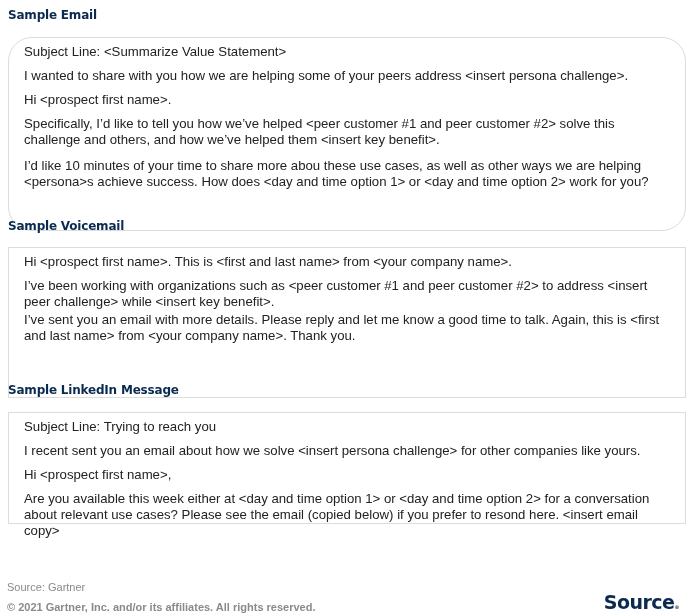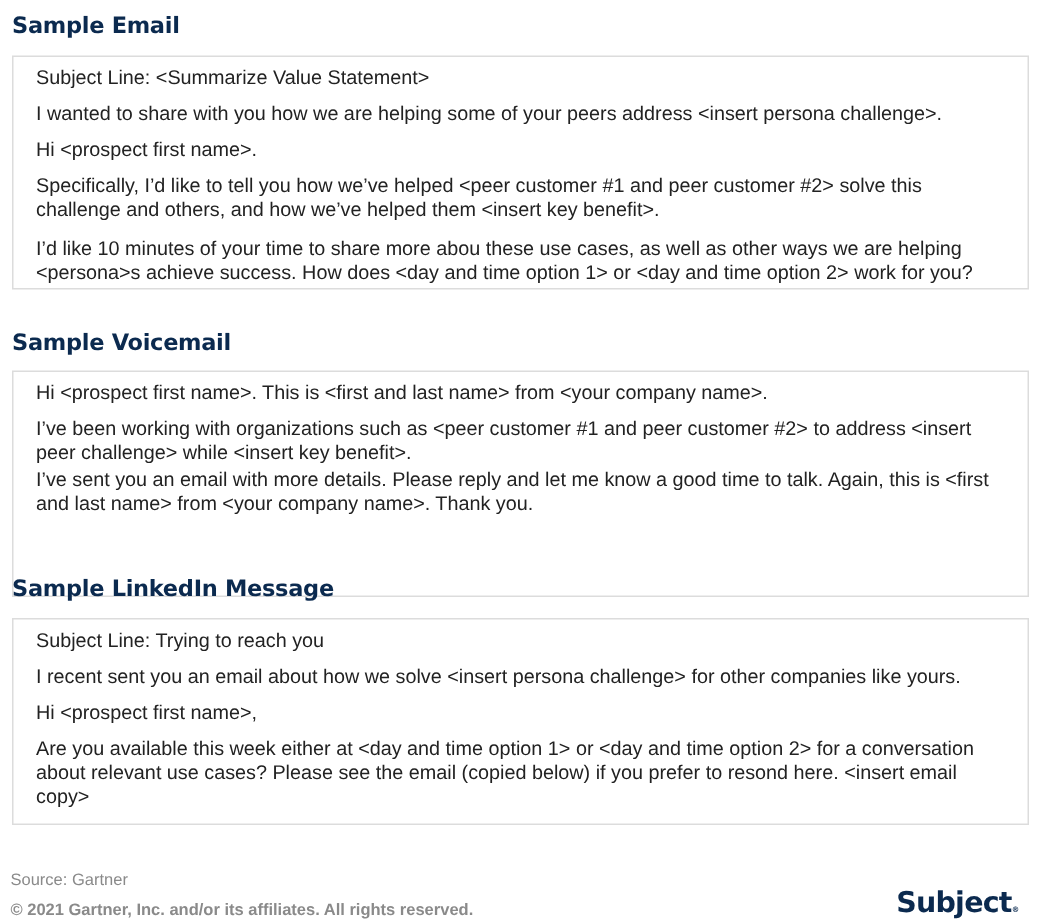--- a/index.html
+++ b/index.html
@@ -1,49 +1,49 @@
 <!DOCTYPE html>
 <html><head>
 <meta charset="utf-8">
 <style>
   html, body { margin: 0; padding: 0; background: #ffffff; }
   body { width: 693px; height: 616px; position: relative; overflow: hidden;
          font-family: "Liberation Sans", sans-serif; color: #1a1a1a; }
-  .heading { position: absolute; left: 8px; font-weight: bold; font-size: 15px;
+  .heading { position: absolute; left: 8px; font-weight: bold; font-size: 12px;
              color: #0b2a4f; letter-spacing: -0.2px; font-family: "DejaVu Sans", sans-serif; }
   .box { position: absolute; left: 8px; width: 678px; border: 1px solid #dcdcdc;
          box-sizing: border-box; background: #fff; padding: 6px 16px 0 15px; }
   .box p { margin: 0 0 8px 0; font-size: 13.2px; line-height: 16px; color: #222; }
   .footer-text { position: absolute; left: 7px; font-size: 11px; color: #8a8a8a; }
   .logo { position: absolute; right: 14px; top: 591px; font-size: 19px; font-weight: bold;
           color: #0b2a4f; letter-spacing: -0.5px; font-family: "DejaVu Sans", sans-serif; }
   .logo sup { font-size: 5px; vertical-align: baseline; }
 </style>
 </head>
 <body>
 
 <div class="heading" style="top:8px;">Sample Email</div>
-<div class="box" style="top:37px; height:156px;">
+<div class="box" style="top:37px; height:194px;border-radius:24px;">
   <p>Subject Line: &lt;Summarize Value Statement&gt;</p>
   <p>I wanted to share with you how we are helping some of  your peers address &lt;insert persona challenge&gt;.</p>
   <p>Hi &lt;prospect first name&gt;.</p>
   <p style="margin-bottom:10px;">Specifically, I’d like to tell you how we’ve helped &lt;peer customer #1 and peer customer #2&gt; solve this challenge and others, and how we’ve helped them &lt;insert key benefit&gt;.</p>
   <p>I’d like 10 minutes of your time to share more abou these use cases, as well as other ways we are helping &lt;persona&gt;s achieve success. How does &lt;day and time option 1&gt; or &lt;day and time option 2&gt; work for you?</p>
 </div>
 
 <div class="heading" style="top:219px;">Sample Voicemail</div>
 <div class="box" style="top:247px; height:151px;">
   <p>Hi &lt;prospect first name&gt;. This is &lt;first and last name&gt; from &lt;your company name&gt;.</p>
   <p style="margin-bottom:2px;">I’ve been working with organizations such as &lt;peer customer #1 and peer customer #2&gt; to address &lt;insert peer challenge&gt; while &lt;insert key benefit&gt;.</p>
   <p>I’ve sent you an email with more details. Please reply and let me know a good time to talk. Again, this is &lt;first and last name&gt; from &lt;your company name&gt;. Thank you.</p>
 </div>
 
 <div class="heading" style="top:383px;">Sample LinkedIn Message</div>
-<div class="box" style="top:412px; height:138px;">
+<div class="box" style="top:412px; height:112px;">
   <p>Subject Line: Trying to reach you</p>
   <p>I recent sent you an email about how we solve &lt;insert persona challenge&gt; for other companies like yours.</p>
   <p>Hi &lt;prospect first name&gt;,</p>
   <p>Are you available this week either at &lt;day and time option 1&gt; or &lt;day and time option 2&gt; for a conversation about relevant use cases? Please see the email (copied below) if you prefer to resond here. &lt;insert email copy&gt;</p>
 </div>
 
 <div class="footer-text" style="top:581px;">Source: Gartner</div>
 <div class="footer-text" style="top:601px;font-weight:bold;">© 2021 Gartner, Inc. and/or its affiliates. All rights reserved.</div>
-<div class="logo"><span>Subject</span><sup>®</sup></div>
+<div class="logo"><span>Source</span><sup>®</sup></div>
 
 </body></html>

